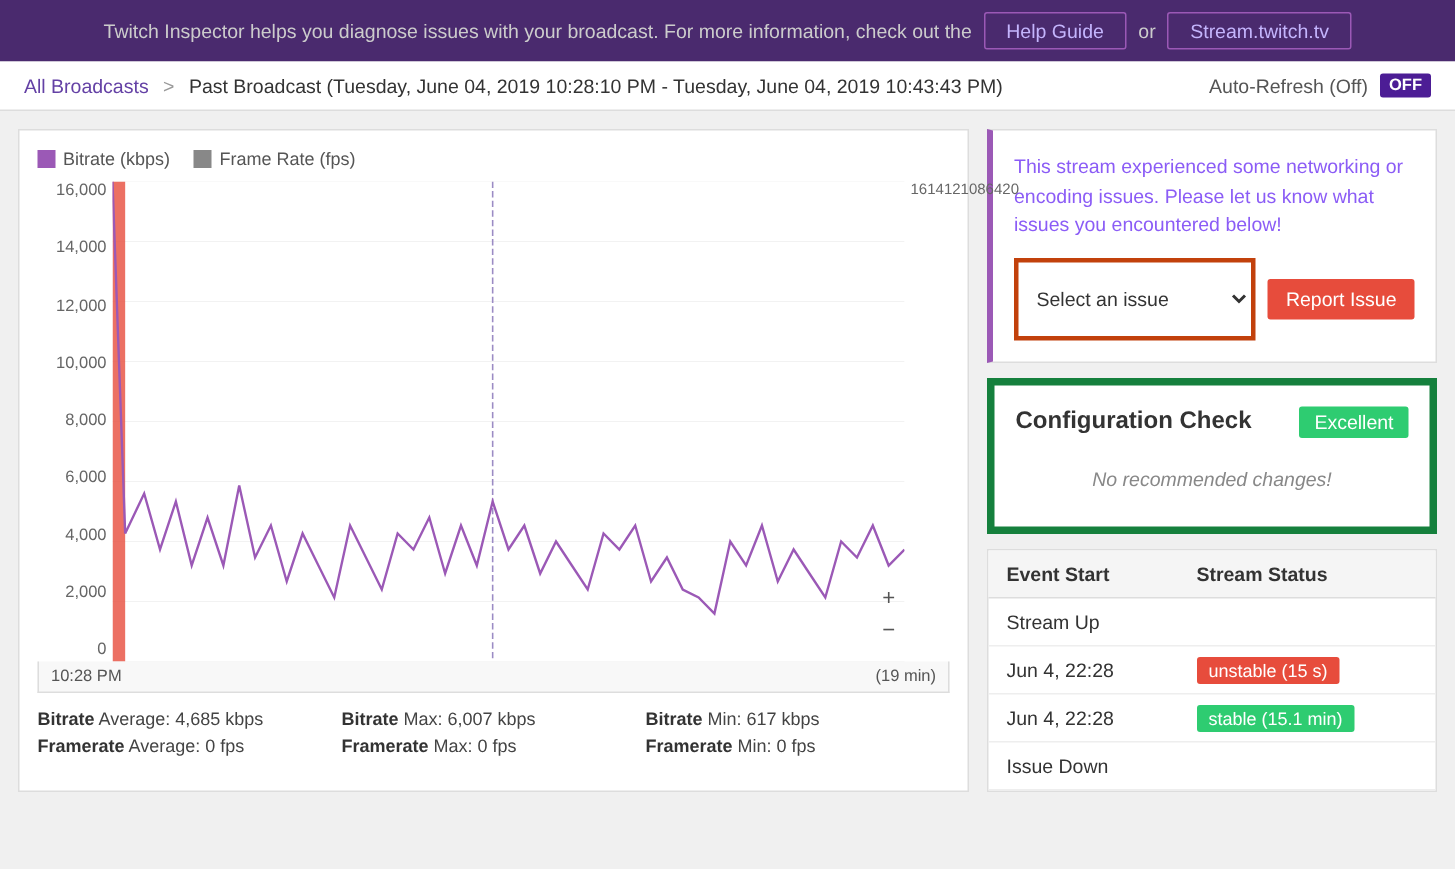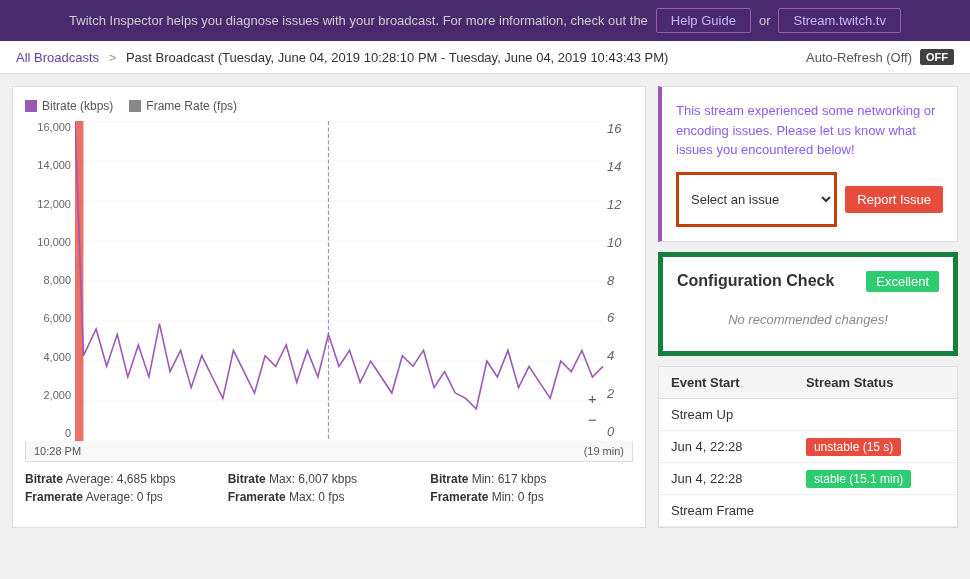--- a/index.html
+++ b/index.html
@@ -35,21 +35,21 @@
       align-items: center;
       justify-content: space-between;
       border-bottom: 1px solid #ddd;
       font-size: 13px;
     }
     .breadcrumb-row a { color: #6441a5; text-decoration: none; }
     .breadcrumb-sep { margin: 0 6px; color: #999; }
     .auto-refresh { display: flex; align-items: center; gap: 8px; color: #555; }
     .toggle-off {
       display: inline-block;
-      background: #404040;
+      background: #4c1d95;
       color: #fff;
       font-size: 11px;
       font-weight: bold;
       padding: 2px 6px;
       border-radius: 2px;
       cursor: pointer;
     }
 
     
     .main-content {
@@ -89,28 +89,27 @@
       justify-content: space-between;
       align-items: flex-end;
       padding-right: 4px;
       font-size: 11px;
       color: #666;
       padding-bottom: 2px;
     }
     .y-axis-right {
       width: 30px;
       display: flex;
-      flex-direction: column;
+      flex-direction: row;
       justify-content: space-between;
       align-items: flex-start;
       padding-left: 4px;
-      font-size: 13px;
+      font-size: 10px;
       color: #666;
       padding-bottom: 2px;
-      font-style: italic;
     }
     .chart-svg-wrap {
       flex: 1;
       position: relative;
     }
     .chart-svg-wrap svg {
       width: 100%;
       height: 100%;
       display: block;
     }
@@ -439,21 +438,21 @@
             </tr>
             <tr>
               <td>Jun 4, 22:28</td>
               <td><span class="badge-unstable">unstable (15 s)</span></td>
             </tr>
             <tr>
               <td>Jun 4, 22:28</td>
               <td><span class="badge-stable">stable (15.1 min)</span></td>
             </tr>
             <tr>
-              <td>Stream Frame</td>
+              <td>Issue Down</td>
               <td></td>
             </tr>
           </tbody>
       </table>
     </div>
 
   </div>
 </div>
 
 </body></html>

